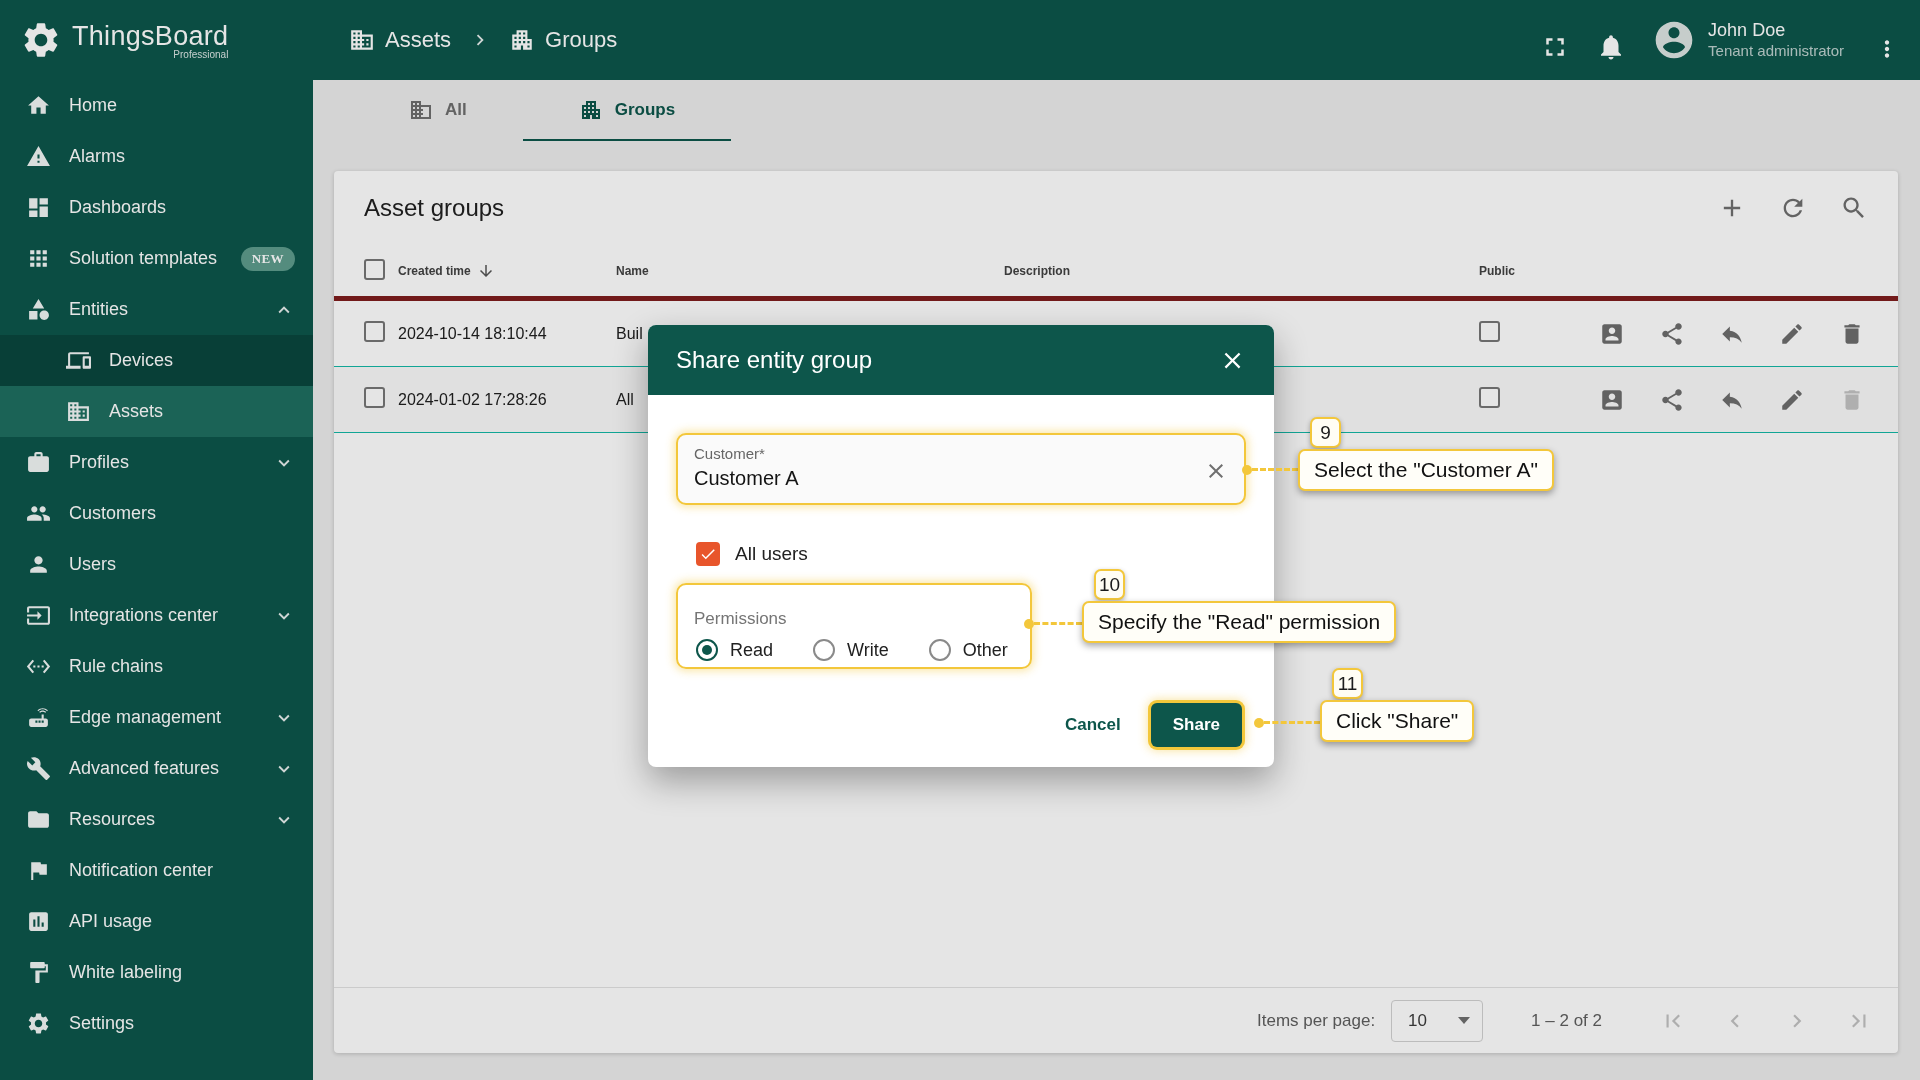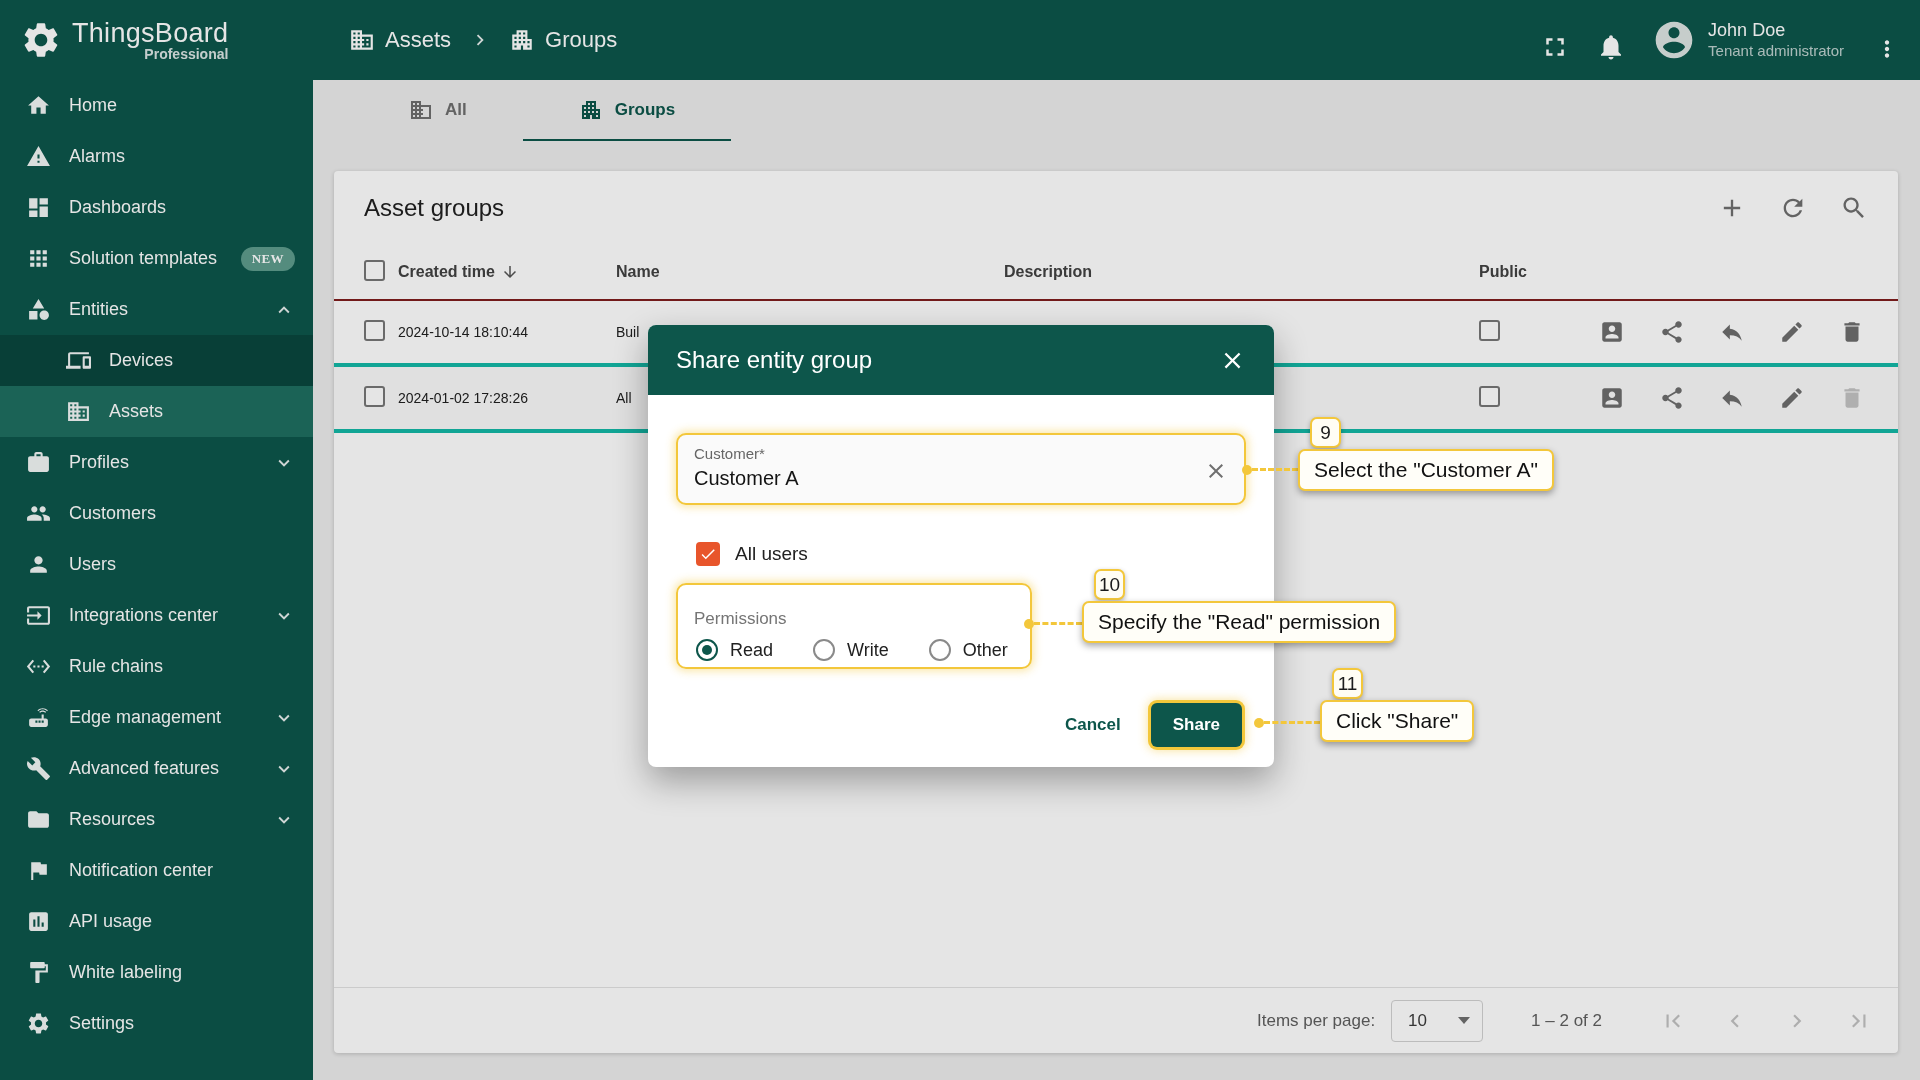--- a/index.html
+++ b/index.html
@@ -33,21 +33,21 @@
   .user-name{font-size:18px;}
   .user-role{font-size:15px;opacity:.72;}
   .more-vert{width:26px;height:26px;color:#fff;margin-left:4px;cursor:pointer;}
 
   
   .sidebar{position:absolute;top:0;left:0;bottom:0;width:313px;background:var(--primary);color:#fff;z-index:11;overflow:hidden;}
   .logo-area{height:80px;display:flex;align-items:center;padding:16px 20px;gap:10px;}
   .logo-gear{width:42px;height:42px;color:#fff;}
   .logo-texts{display:flex;flex-direction:column;}
   .logo-name{font-size:27px;font-weight:500;letter-spacing:.3px;}
-  .logo-edition{font-size:14px;opacity:.85;text-align:right;margin-top:-3px;font-weight:bold;}
+  .logo-edition{font-size:10px;opacity:.85;text-align:right;margin-top:-3px;}
   .nav-item{height:51px;display:flex;align-items:center;padding:0 18px 0 26px;gap:18px;font-size:18px;font-weight:500;cursor:pointer;white-space:nowrap;}
   .nav-item .nav-ic{width:25px;height:25px;opacity:.95;}
   .nav-item .chev{width:22px;height:22px;margin-left:auto;opacity:.9;}
   .submenu{background:rgba(0,0,0,.17);}
   .submenu .nav-item{padding-left:66px;}
   .nav-item.active{background:var(--active-item);}
   .badge-new{margin-left:auto;background:#5E9C8D;color:#fff;font-size:13px;font-weight:700;padding:4px 11px;border-radius:12px;letter-spacing:.4px;font-family:Liberation Serif, serif;}
 
   
   .main{position:absolute;top:80px;left:313px;right:0;bottom:0;background:var(--gray-bg);}
@@ -56,22 +56,22 @@
   .tab .ic{width:24px;height:24px;}
   .tab.active{color:var(--primary);border-bottom-color:var(--primary);}
 
   .card{position:absolute;left:21px;right:22px;top:91px;bottom:27px;background:#fff;border-radius:4px;box-shadow:0 1px 4px rgba(0,0,0,.18);display:flex;flex-direction:column;}
   .card-header{height:74px;display:flex;align-items:center;padding:0 30px 0 30px;}
   .card-title{font-size:24px;font-weight:500;color:var(--txt);}
   .card-actions{margin-left:auto;display:flex;align-items:center;gap:33px;}
   .card-actions .ic{width:28px;height:28px;color:#6F6F6F;cursor:pointer;}
 
   .thead,.trow{display:grid;grid-template-columns:64px 218px 388px 475px 120px 1fr;align-items:center;}
-  .thead{height:56px;font-size:16px;font-weight:600;color:#424242;border-bottom:2px solid #7f1d1d;}
-  .trow{height:66px;font-size:14px;color:var(--txt);border-bottom:4px solid #14b8a6;}
+  .thead{height:56px;font-size:12px;font-weight:600;color:#424242;border-bottom:5px solid #7f1d1d;}
+  .trow{height:66px;font-size:16px;color:var(--txt);border-bottom:1px solid #14b8a6;}
   .trow.alt{background:#FAFAFA;}
   .cell-check{padding-left:30px;}
   .checkbox{width:21px;height:21px;border:2px solid #767676;border-radius:3px;display:inline-block;cursor:pointer;background:#fff;}
   .col-sort{display:flex;align-items:center;gap:6px;}
   .sort-ic{width:18px;height:18px;color:#555;}
   .cell-name,.cell-desc{overflow:hidden;white-space:nowrap;}
   .row-actions{display:flex;justify-content:flex-end;align-items:center;gap:34px;padding-right:36px;}
   .row-actions .ic{width:26px;height:26px;color:#6E6E6E;cursor:pointer;}
   .row-actions .ic.disabled{color:#C3C3C3;}
   .table-spacer{flex:1;}

